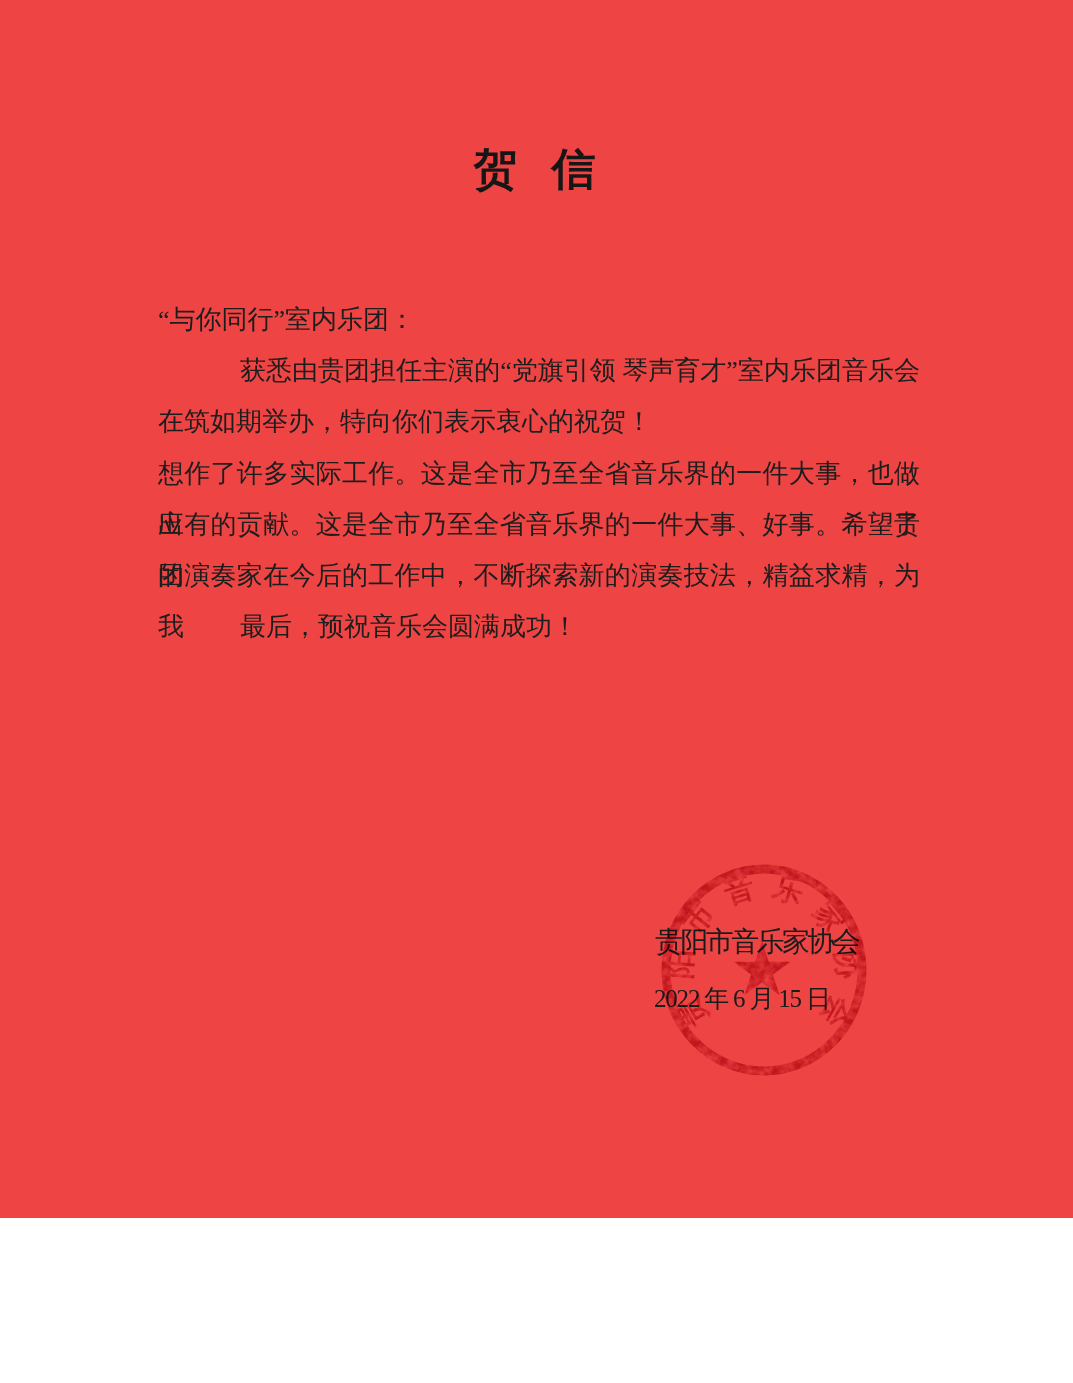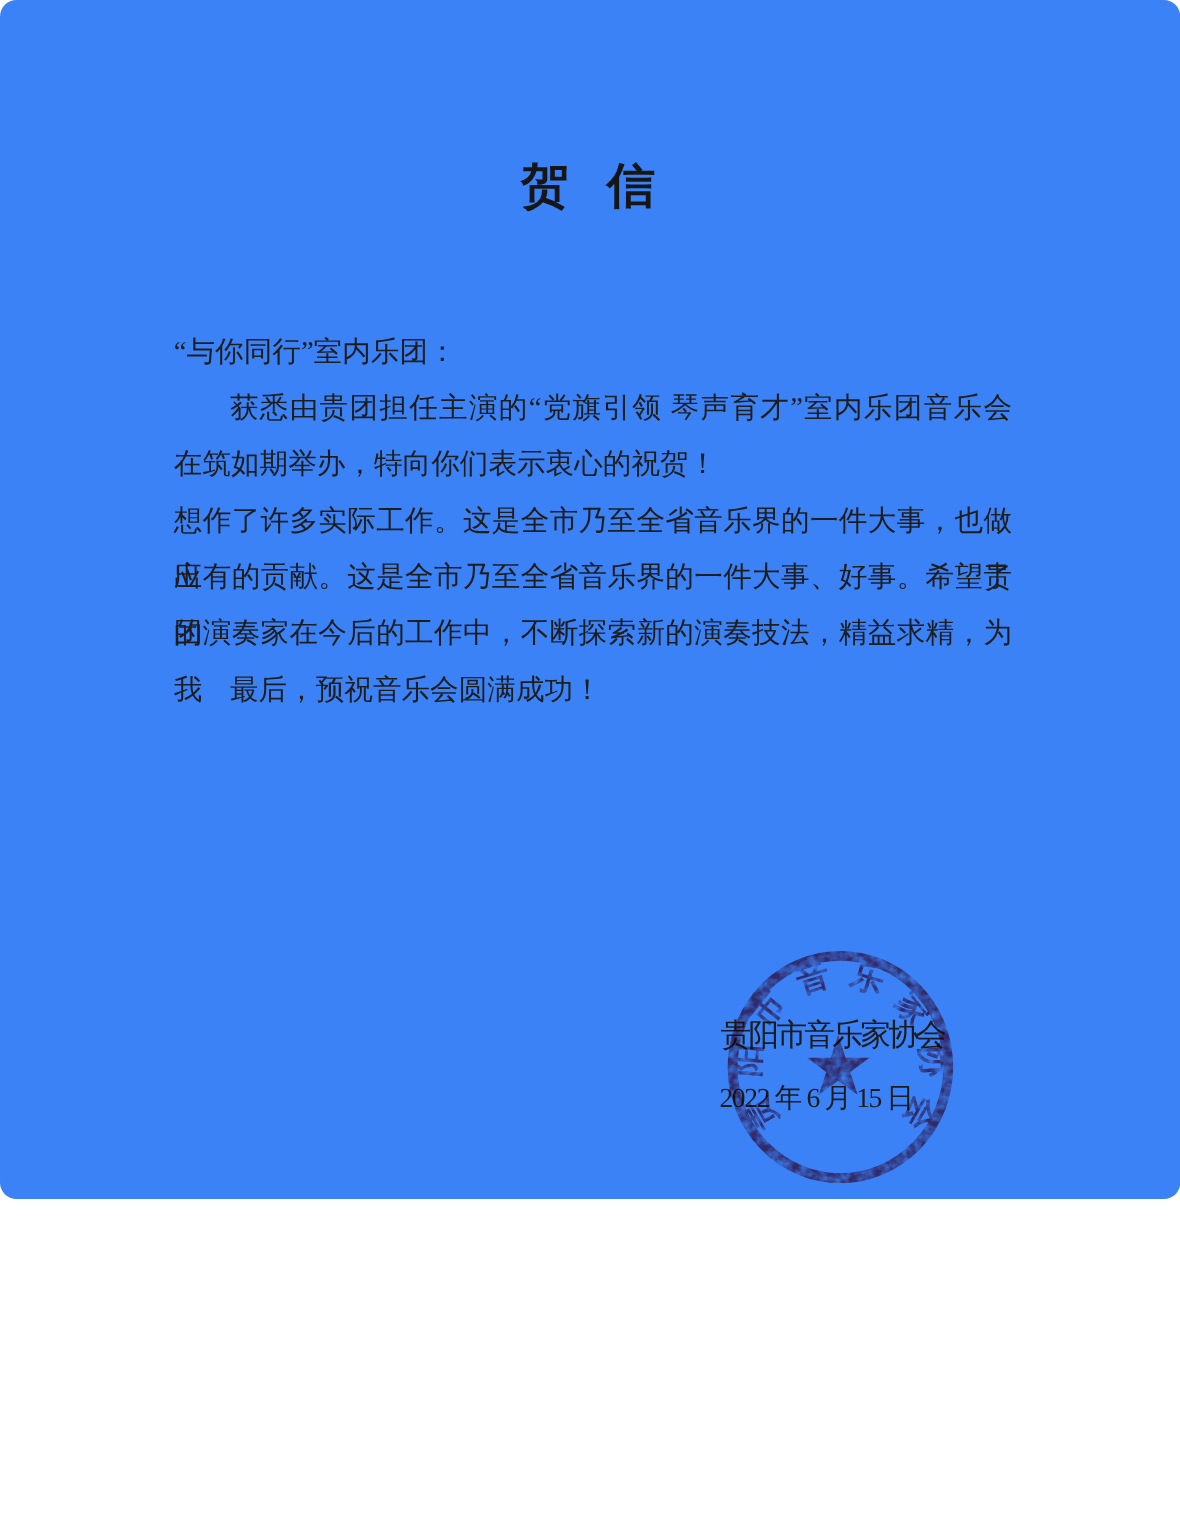--- a/index.html
+++ b/index.html
@@ -3,26 +3,25 @@
 <meta charset="utf-8">
 <style>
   html, body {
     margin: 0;
     padding: 0;
     background: #ffffff;
   }
   .page {
     position: relative;
     width: 1073px;
-    height: 1090px;
-    background: #3b82f6;
+    height: 1218px;
+    background: #ef4444;
     overflow: hidden;
     font-family: "Liberation Serif", "DejaVu Serif", serif;
     color: #1d1d1d;
-    border-radius: 15px;
   }
   .letter-title {
     position: absolute;
     top: 140px;
     left: 0;
     width: 100%;
     text-align: center;
     font-size: 44px;
     font-weight: 700;
     letter-spacing: 4px;
@@ -42,20 +41,21 @@
     text-align: justify;
     text-align-last: justify;
     height: 51.2px;
     overflow: visible;
   }
   .line.last {
     text-align-last: left;
   }
   .line.indent {
     text-indent: 51px;
+    margin-left: 31px;
   }
   .salutation {
     text-align: center;
     text-align-last: left;
   }
   .signature-line {
     position: absolute;
     left: 655px;
     top: 926px;
     font-size: 28px;

